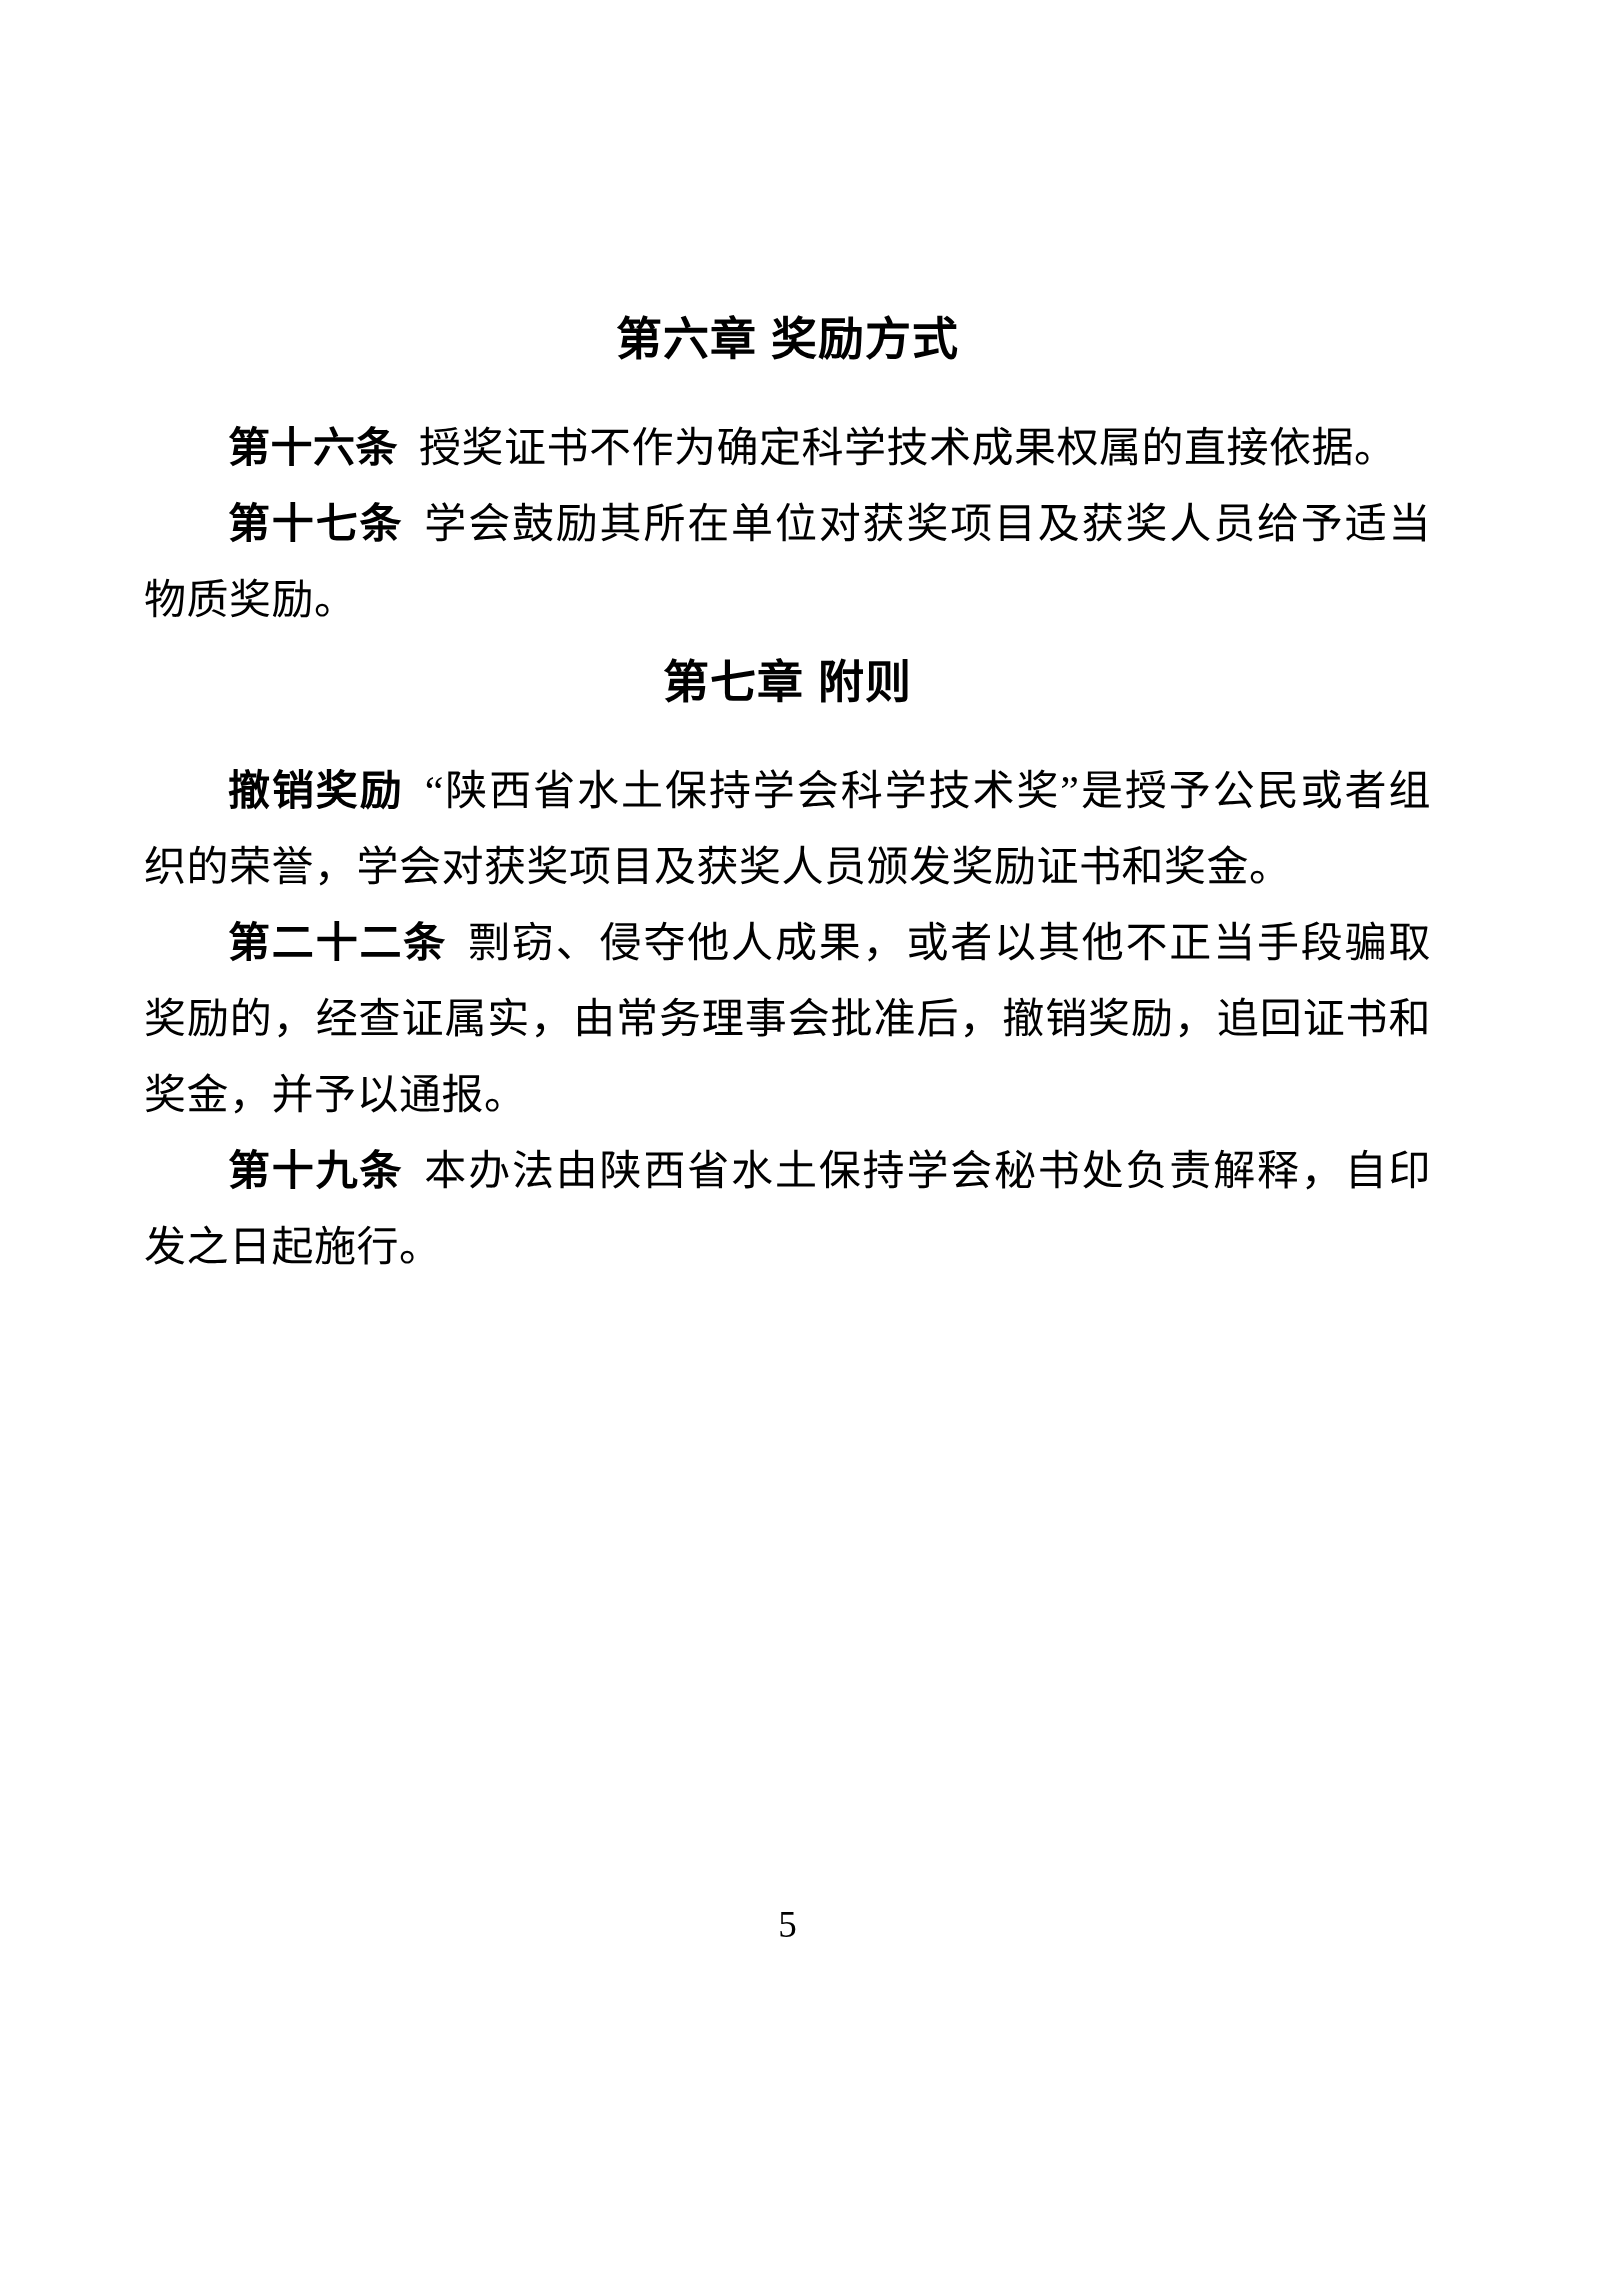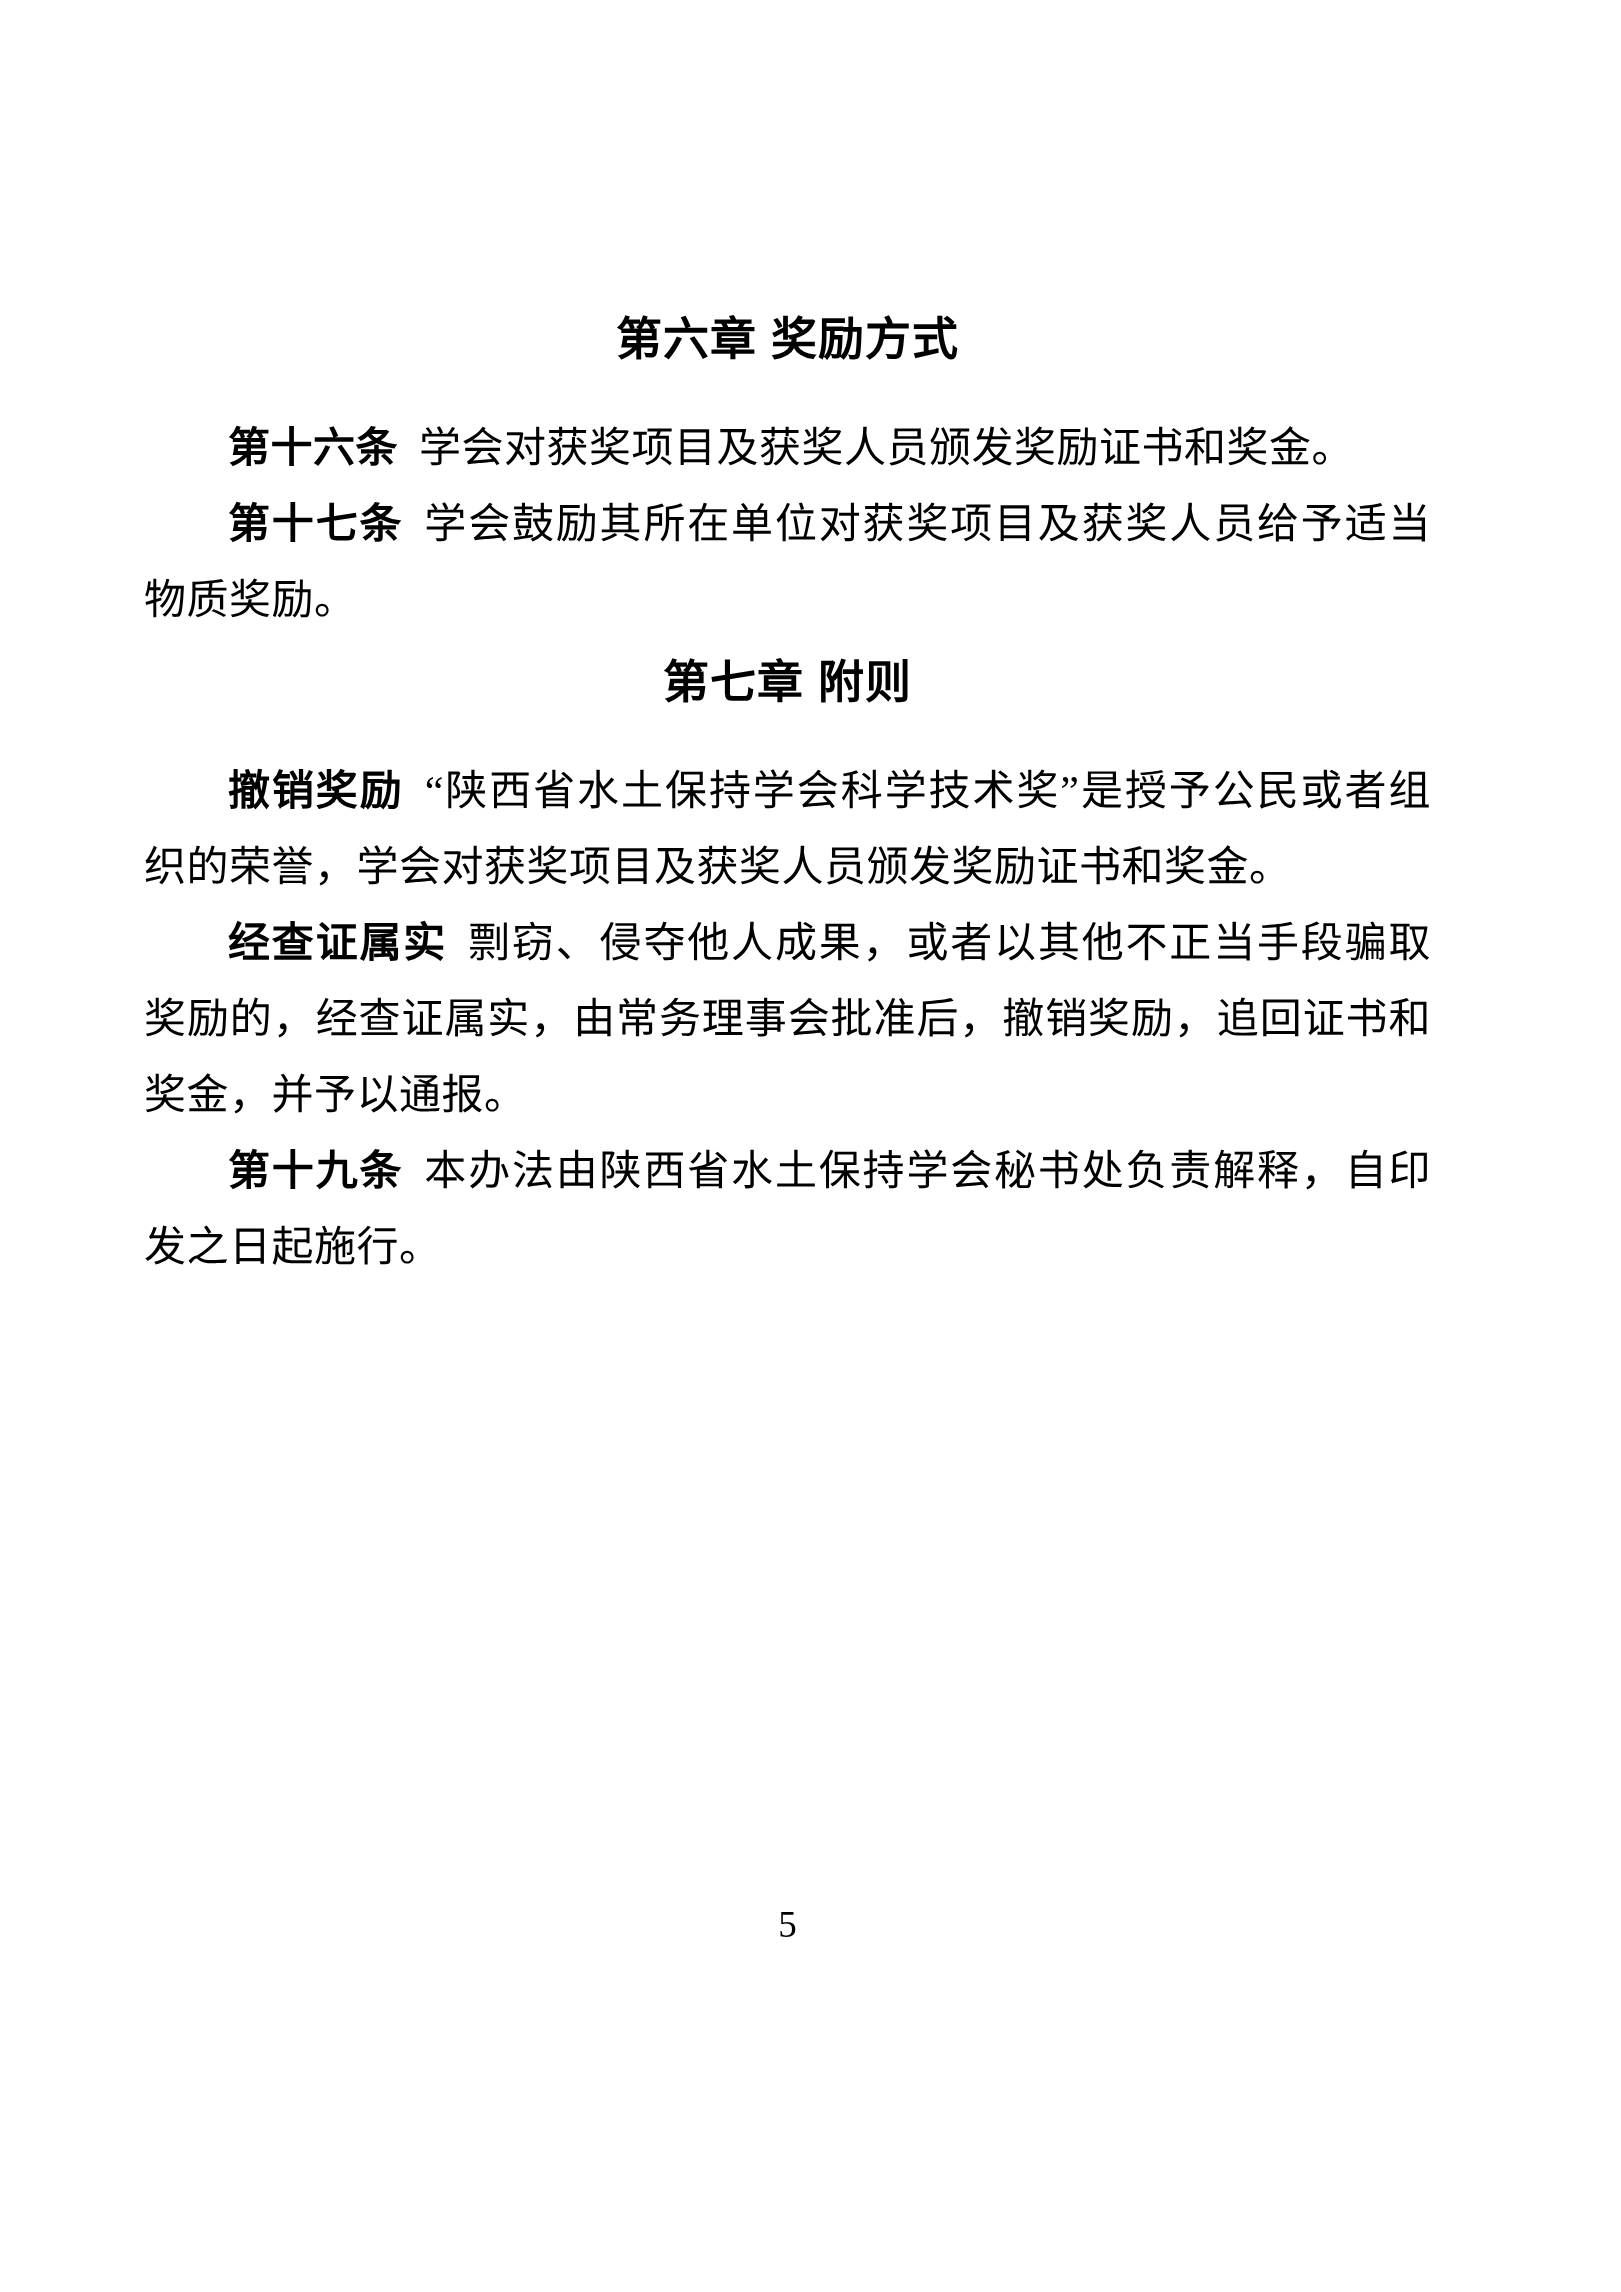--- a/index.html
+++ b/index.html
@@ -51,30 +51,30 @@
     font-family: "Liberation Serif", "DejaVu Serif", serif;
   }
 </style>
 </head>
 <body>
 
 <div class="page">
 
   <h2 class="chapter-heading">第六章 奖励方式</h2>
 
-  <p class="para"><span class="term">第十六条</span><span>学会对获奖项目及获奖人员颁发奖励证书和奖金。</span></p>
+  <p class="para"><span class="term">第十六条</span><span>授奖证书不作为确定科学技术成果权属的直接依据。</span></p>
 
   <p class="para"><span class="term">第十七条</span><span>学会鼓励其所在单位对获奖项目及获奖人员给予适当物质奖励。</span></p>
 
 
   <h2 class="chapter-heading">第七章 附则</h2>
 
   <p class="para"><span class="term">撤销奖励</span><span>“陕西省水土保持学会科学技术奖”是授予公民或者组织的荣誉，学会对获奖项目及获奖人员颁发奖励证书和奖金。</span></p>
 
-  <p class="para"><span class="term">经查证属实</span><span>剽窃、侵夺他人成果，或者以其他不正当手段骗取奖励的，经查证属实，由常务理事会批准后，撤销奖励，追回证书和奖金，并予以通报。</span></p>
+  <p class="para"><span class="term">第二十二条</span><span>剽窃、侵夺他人成果，或者以其他不正当手段骗取奖励的，经查证属实，由常务理事会批准后，撤销奖励，追回证书和奖金，并予以通报。</span></p>
 
 
   <p class="para"><span class="term">第十九条</span><span>本办法由陕西省水土保持学会秘书处负责解释，自印发之日起施行。</span></p>
 
   <div class="page-number">5</div>
 
 </div>
 
 
 </body></html>

